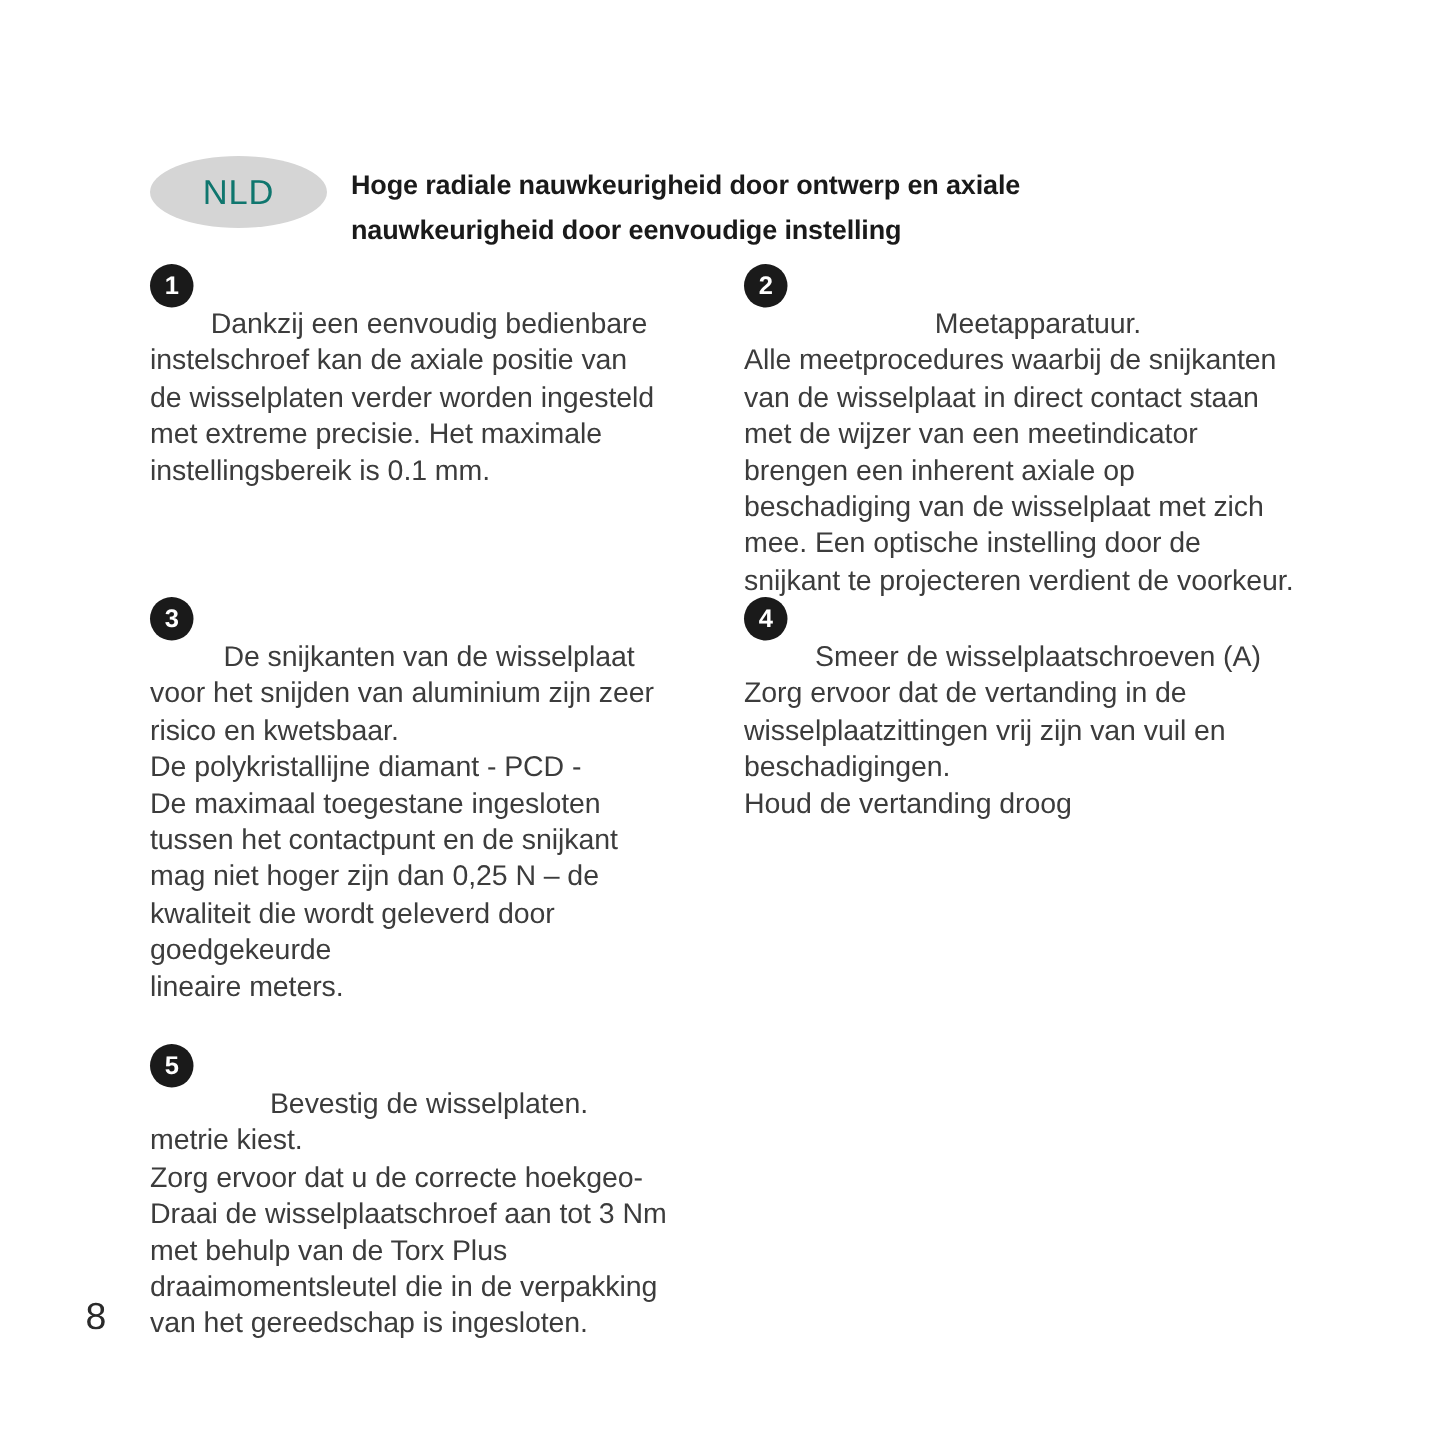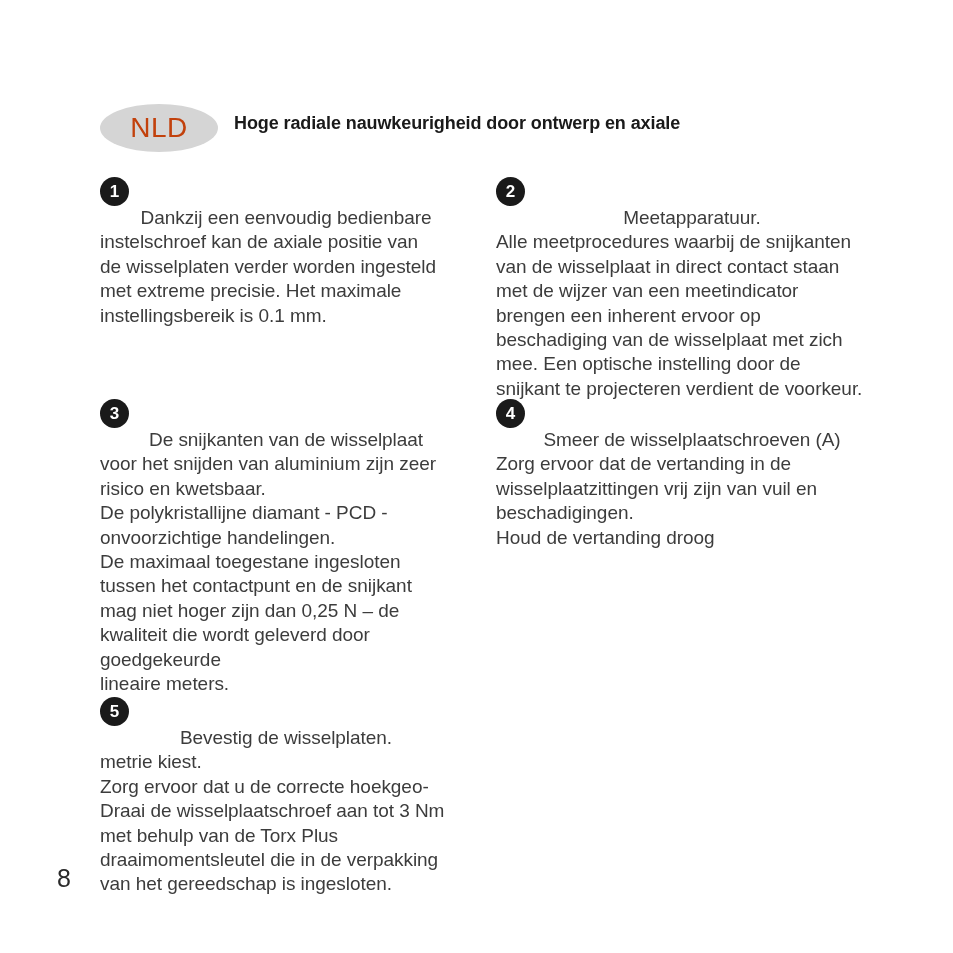--- a/index.html
+++ b/index.html
@@ -39,23 +39,23 @@
     width: 118px;
     height: 48px;
     border-radius: 50% / 50%;
     background: #d5d5d5;
     display: flex;
     align-items: center;
     justify-content: center;
     margin-top: 8px;
   }
   .lang-badge-label {
-    font-size: 28px;
+    font-size: 23px;
     letter-spacing: 0.5px;
-    color: #c2410c;
+    color: #0f766e;
     font-weight: 400;
     line-height: 1;
   }
   .header-title {
     margin-left: 16px;
     font-size: 18px;
     font-weight: bold;
     line-height: 30px;
     color: #1a1a1a;
     letter-spacing: -0.1px;
@@ -127,48 +127,48 @@
 <body>
 
 <div class="page">
 
   <div class="header">
     <div class="lang-badge">
       <span class="lang-badge-label">NLD</span>
     </div>
     <h1 class="header-title">
       <span class="tline">Hoge radiale nauwkeurigheid door ontwerp en axiale</span>
+      <span class="tline">nauwkeurigheid door eenvoudige instelling</span>
     </h1>
   </div>
 
   <div class="col-left row-1 item">
     <span class="num-badge">1</span><span class="item-line first-line">Dankzij een eenvoudig bedienbare</span>
     <span class="item-line">instelschroef kan de axiale positie van</span>
     <span class="item-line">de wisselplaten verder worden ingesteld</span>
     <span class="item-line">met extreme precisie. Het maximale</span>
     <span class="item-line">instellingsbereik is 0.1 mm.</span>
   </div>
 
   <div class="col-right row-1 item">
     <span class="num-badge">2</span><span class="item-line first-line">Meetapparatuur.</span>
     <span class="item-line">Alle meetprocedures waarbij de snijkanten</span>
     <span class="item-line">van de wisselplaat in direct contact staan</span>
     <span class="item-line">met de wijzer van een meetindicator</span>
-    <span class="item-line">brengen een inherent ervoor op</span>
+    <span class="item-line">brengen een inherent axiale op</span>
     <span class="item-line">beschadiging van de wisselplaat met zich</span>
     <span class="item-line">mee. Een optische instelling door de</span>
     <span class="item-line">snijkant te projecteren verdient de voorkeur.</span>
   </div>
 
   <div class="col-left row-2 item">
     <span class="num-badge">3</span><span class="item-line first-line">De snijkanten van de wisselplaat</span>
     <span class="item-line">voor het snijden van aluminium zijn zeer</span>
     <span class="item-line">risico en kwetsbaar.</span>
     <span class="item-line">De polykristallijne diamant - PCD -</span>
-    <span class="item-line">onvoorzichtige handelingen.</span>
     <span class="item-line">De maximaal toegestane ingesloten</span>
     <span class="item-line">tussen het contactpunt en de snijkant</span>
     <span class="item-line">mag niet hoger zijn dan 0,25 N – de</span>
     <span class="item-line">kwaliteit die wordt geleverd door</span>
     <span class="item-line">goedgekeurde</span>
     <span class="item-line">lineaire meters.</span>
   </div>
 
   <div class="col-right row-2 item">
     <span class="num-badge">4</span><span class="item-line first-line">Smeer de wisselplaatschroeven (A)</span>

